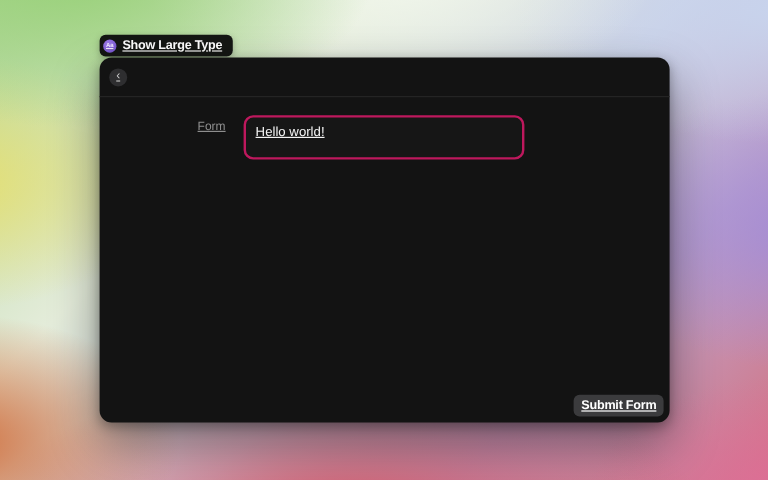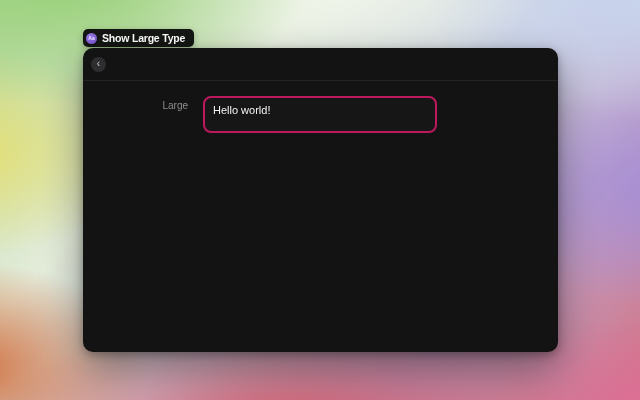--- a/index.html
+++ b/index.html
@@ -1,15 +1,15 @@
 <!DOCTYPE html>
 <html><head>
 <meta charset="utf-8">
 <style>
-  * { margin: 0; padding: 0; box-sizing: border-box; }
+  * { margin: 0; padding: 0; box-sizing: border-box; text-decoration: underline; }
   html, body { width: 640px; height: 400px; overflow: hidden; }
   body {
     font-family: "Liberation Sans", sans-serif;
     position: relative;
     background-color: #d8d4cc;
     background-image:
       radial-gradient(ellipse 55% 45% at 10% -5%,  rgba(150,208,118,0.95), rgba(150,208,118,0) 70%),
       radial-gradient(ellipse 45% 40% at 52% -8%,  rgba(243,248,238,0.95), rgba(243,248,238,0) 75%),
       radial-gradient(ellipse 50% 40% at 102% 2%,  rgba(200,213,238,0.95), rgba(200,213,238,0) 70%),
       radial-gradient(ellipse 42% 42% at 106% 48%, rgba(160,140,218,0.92), rgba(160,140,218,0) 70%),
@@ -94,18 +94,19 @@
   <span class="badge-label">Show Large Type</span>
 </div>
 
 <div class="window">
 
   <div class="window-header">
     <button class="back-button">‹</button>
   </div>
 
   <div class="form-row">
-    <label class="field-label">Large</label>
+    <label class="field-label">Form</label>
     <textarea class="field-textarea" spellcheck="false" style="">Hello world!</textarea>
   </div>
 
+  <button class="submit-button">Submit Form</button>
 
 </div>
 
 </body></html>

